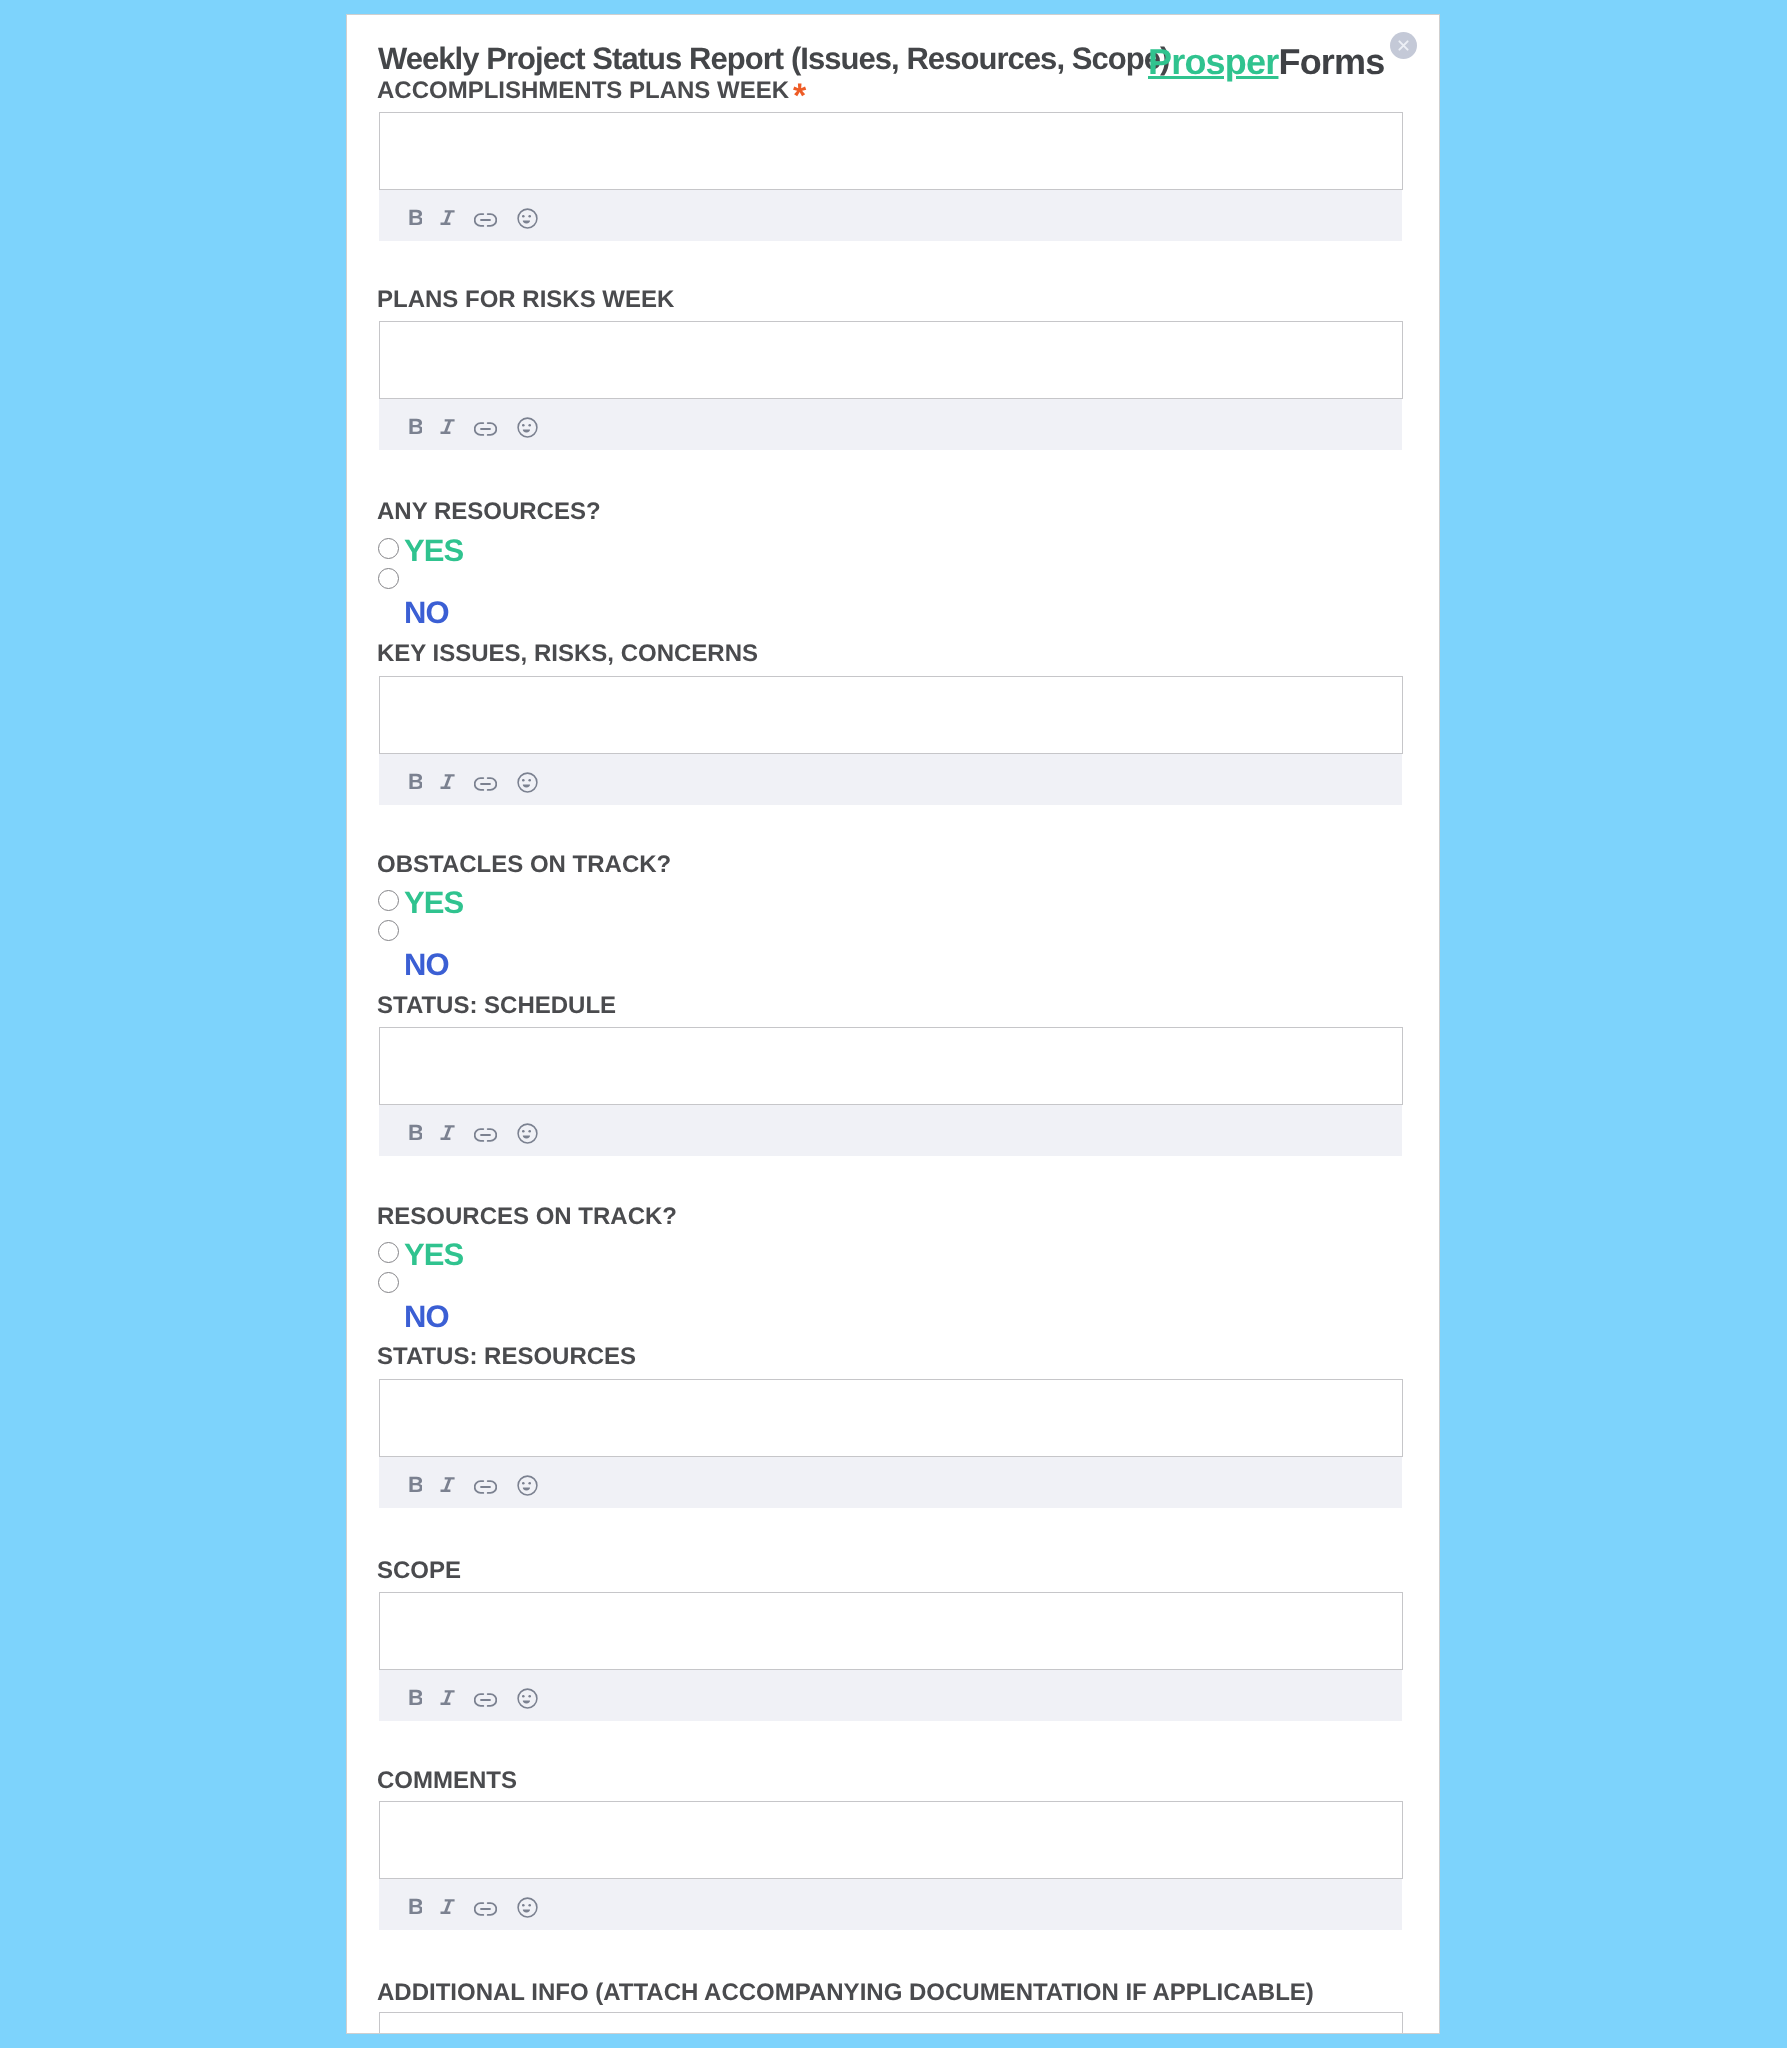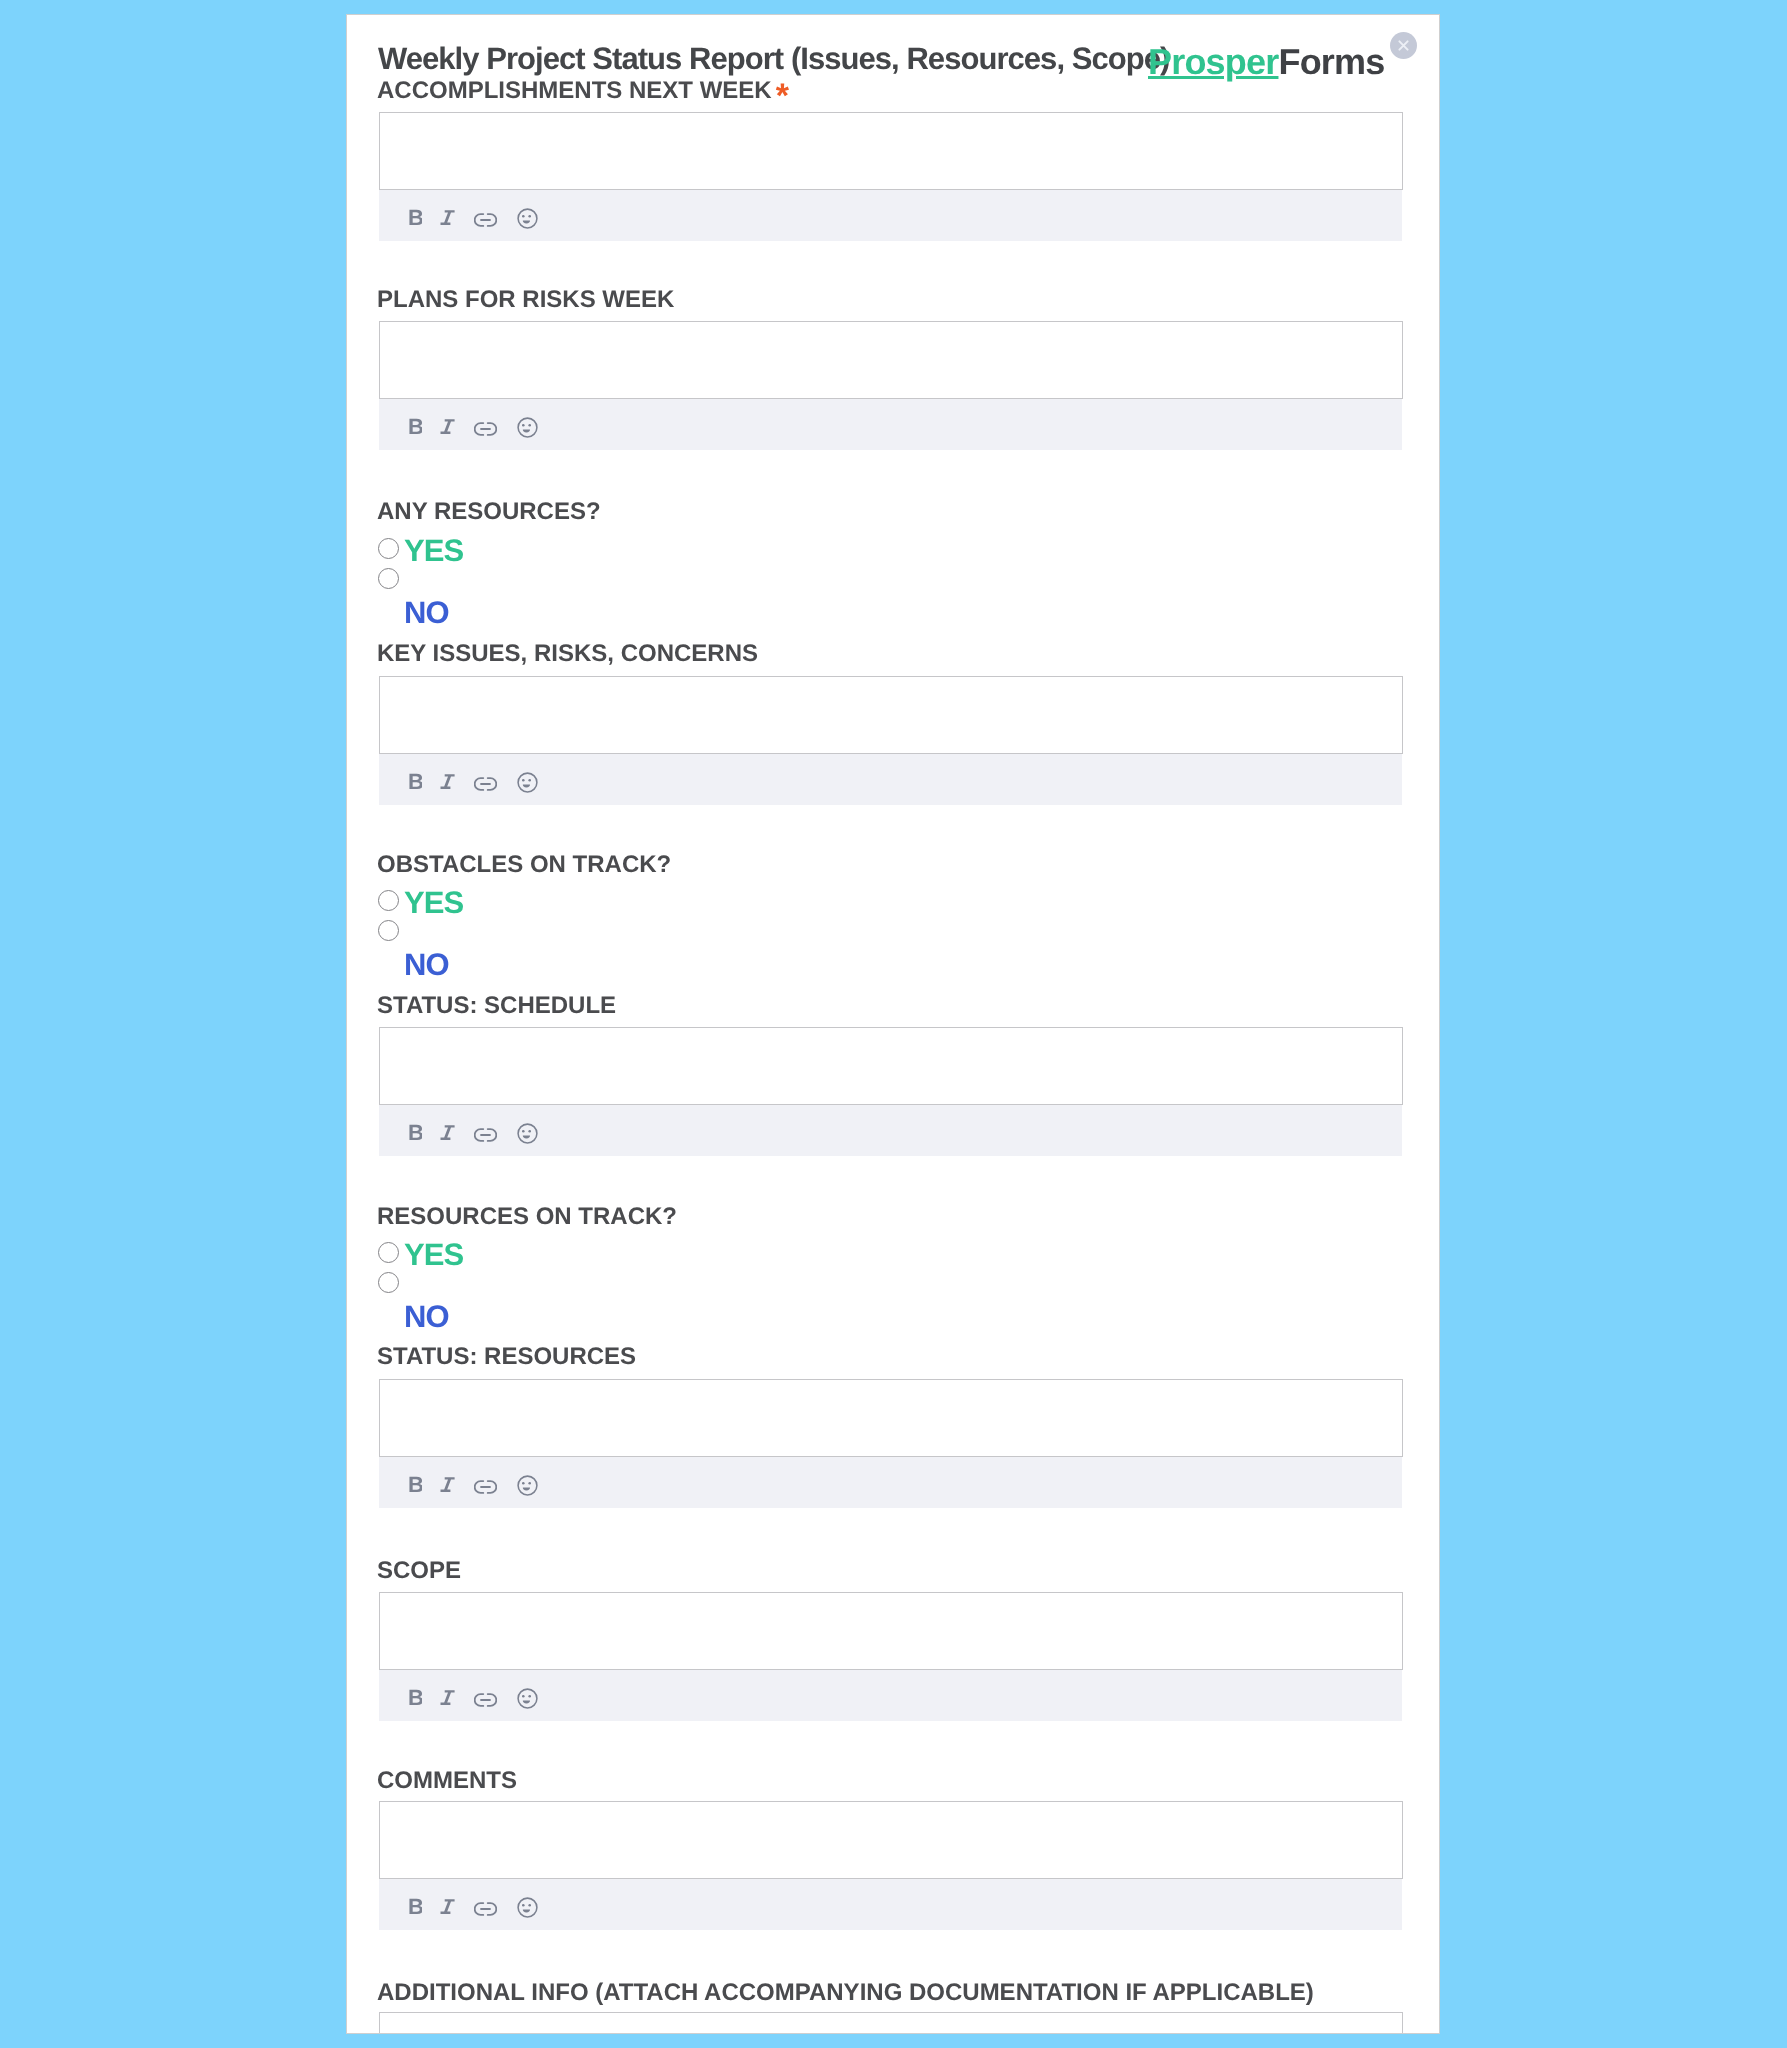--- a/index.html
+++ b/index.html
@@ -67,21 +67,21 @@
 
     <div class="closebtn">
       <svg width="17" height="17" viewBox="0 0 17 17" aria-hidden="true">
         <path d="M4.4 4.4 L12.6 12.6 M12.6 4.4 L4.4 12.6" stroke="#eceff5" stroke-width="2" stroke-linecap="round"></path>
       </svg>
     </div>
 
     <div class="fields">
 
       <div class="field" style="top:66.5px;">
-        <div class="flabel"><span>ACCOMPLISHMENTS NEXT WEEK</span><span class="req">*</span></div>
+        <div class="flabel"><span>ACCOMPLISHMENTS PLANS WEEK</span><span class="req">*</span></div>
         <div class="editor" style="top:30.5px;">
           <div class="ta"></div>
           <div class="tb">
             <div class="tbtn tb-b">
               <svg width="14" height="22" viewBox="0 0 14 22" aria-hidden="true">
                   <text x="0" y="17" font-family="Liberation Sans, sans-serif" font-size="22" font-weight="bold" fill="#7b8190">B</text>
                 </svg>
             </div>
             <div class="tbtn tb-i">
               <svg width="16" height="22" viewBox="0 0 16 22" aria-hidden="true">

